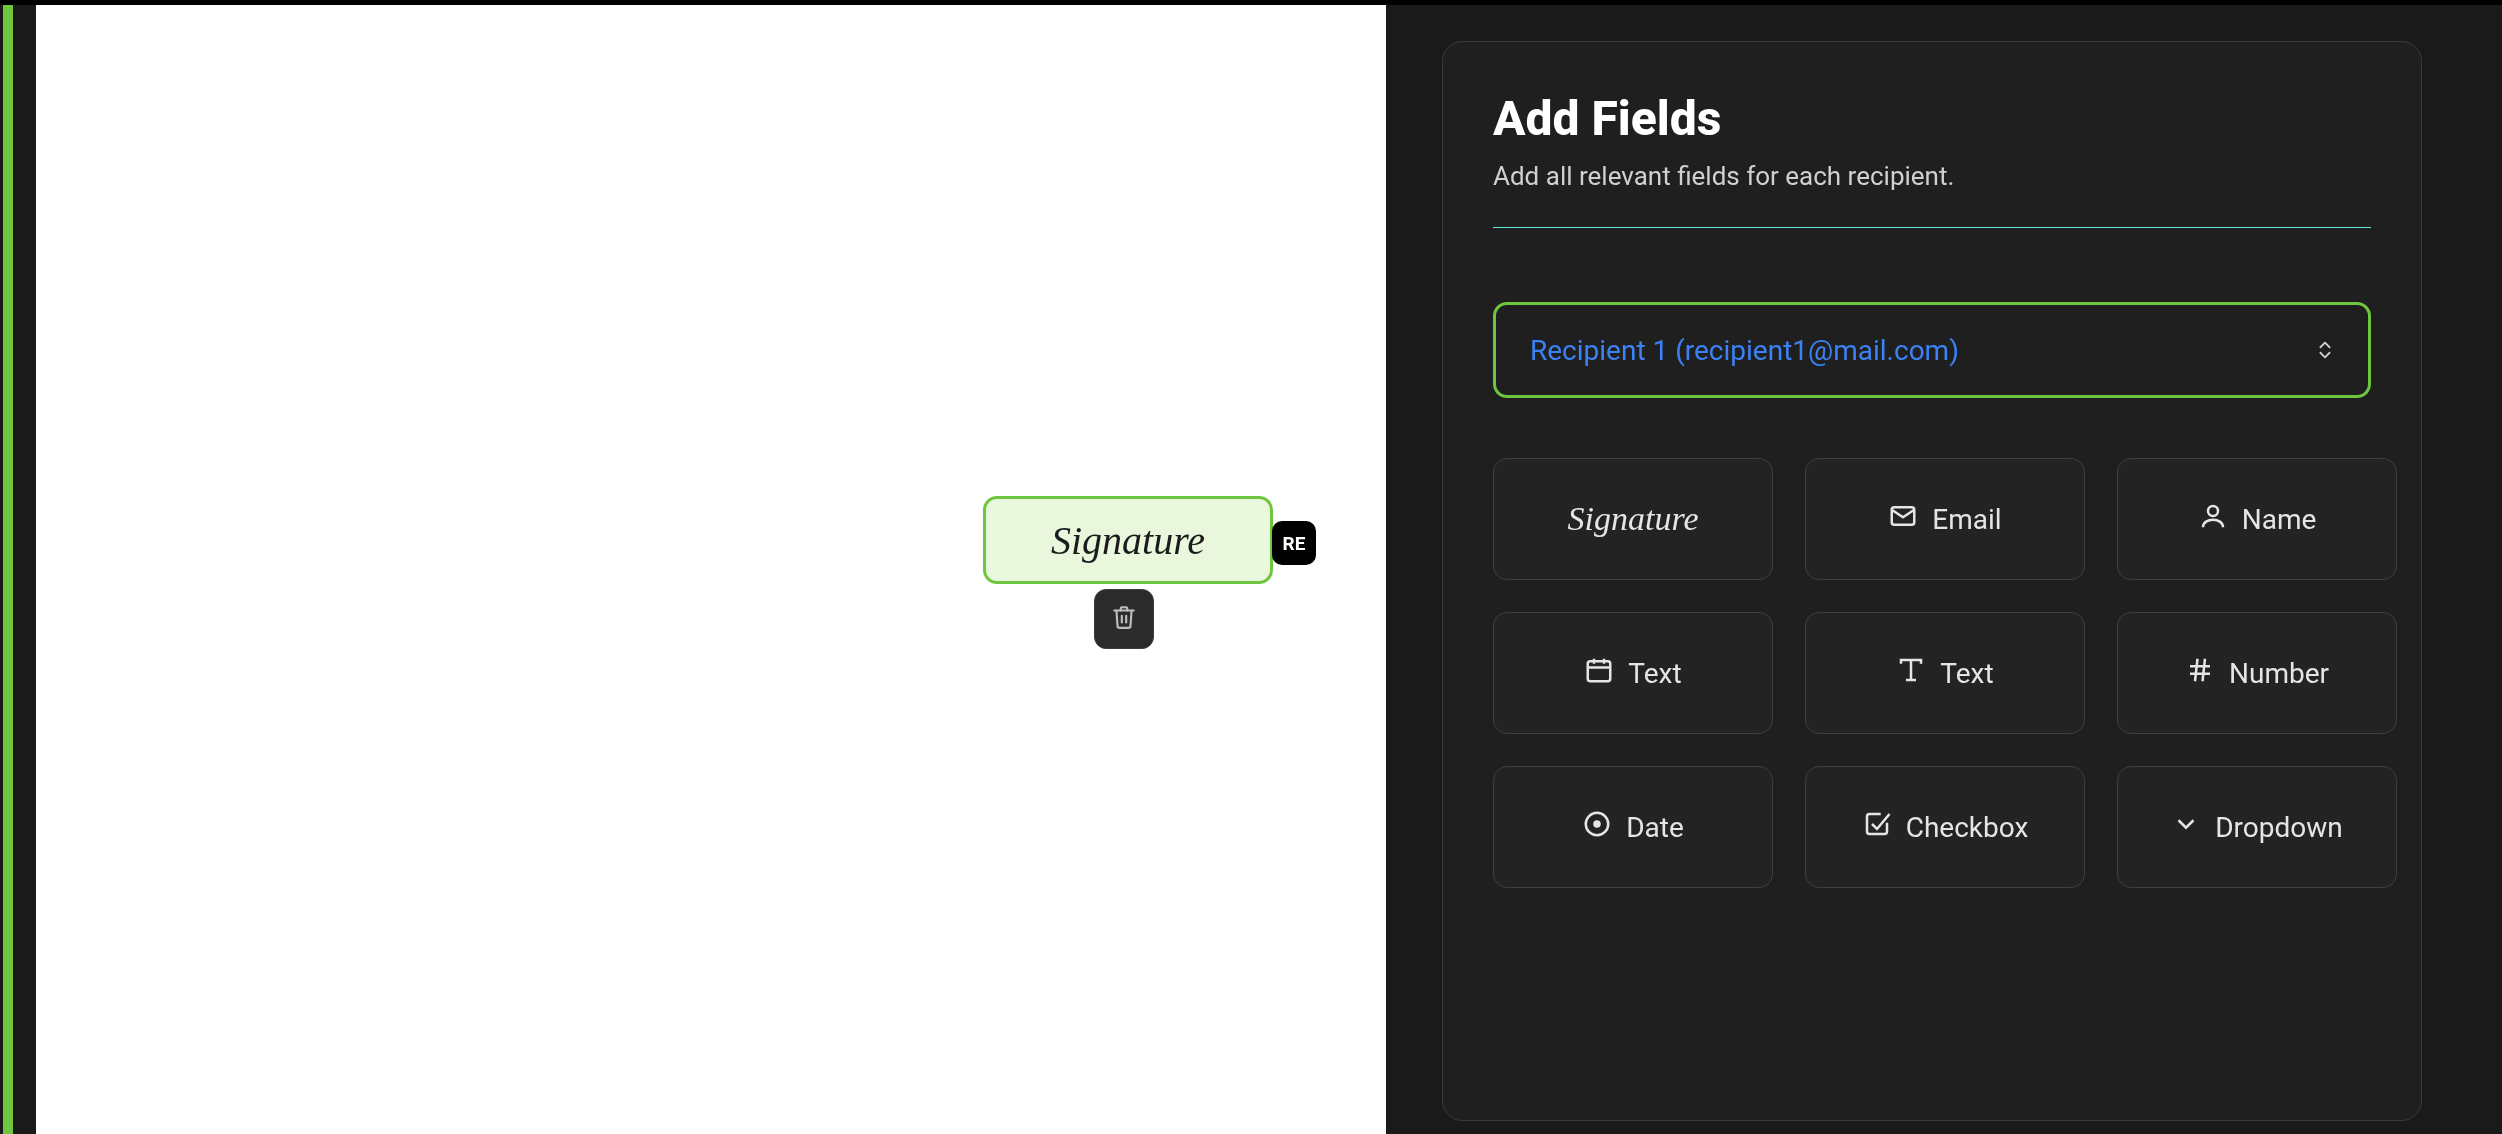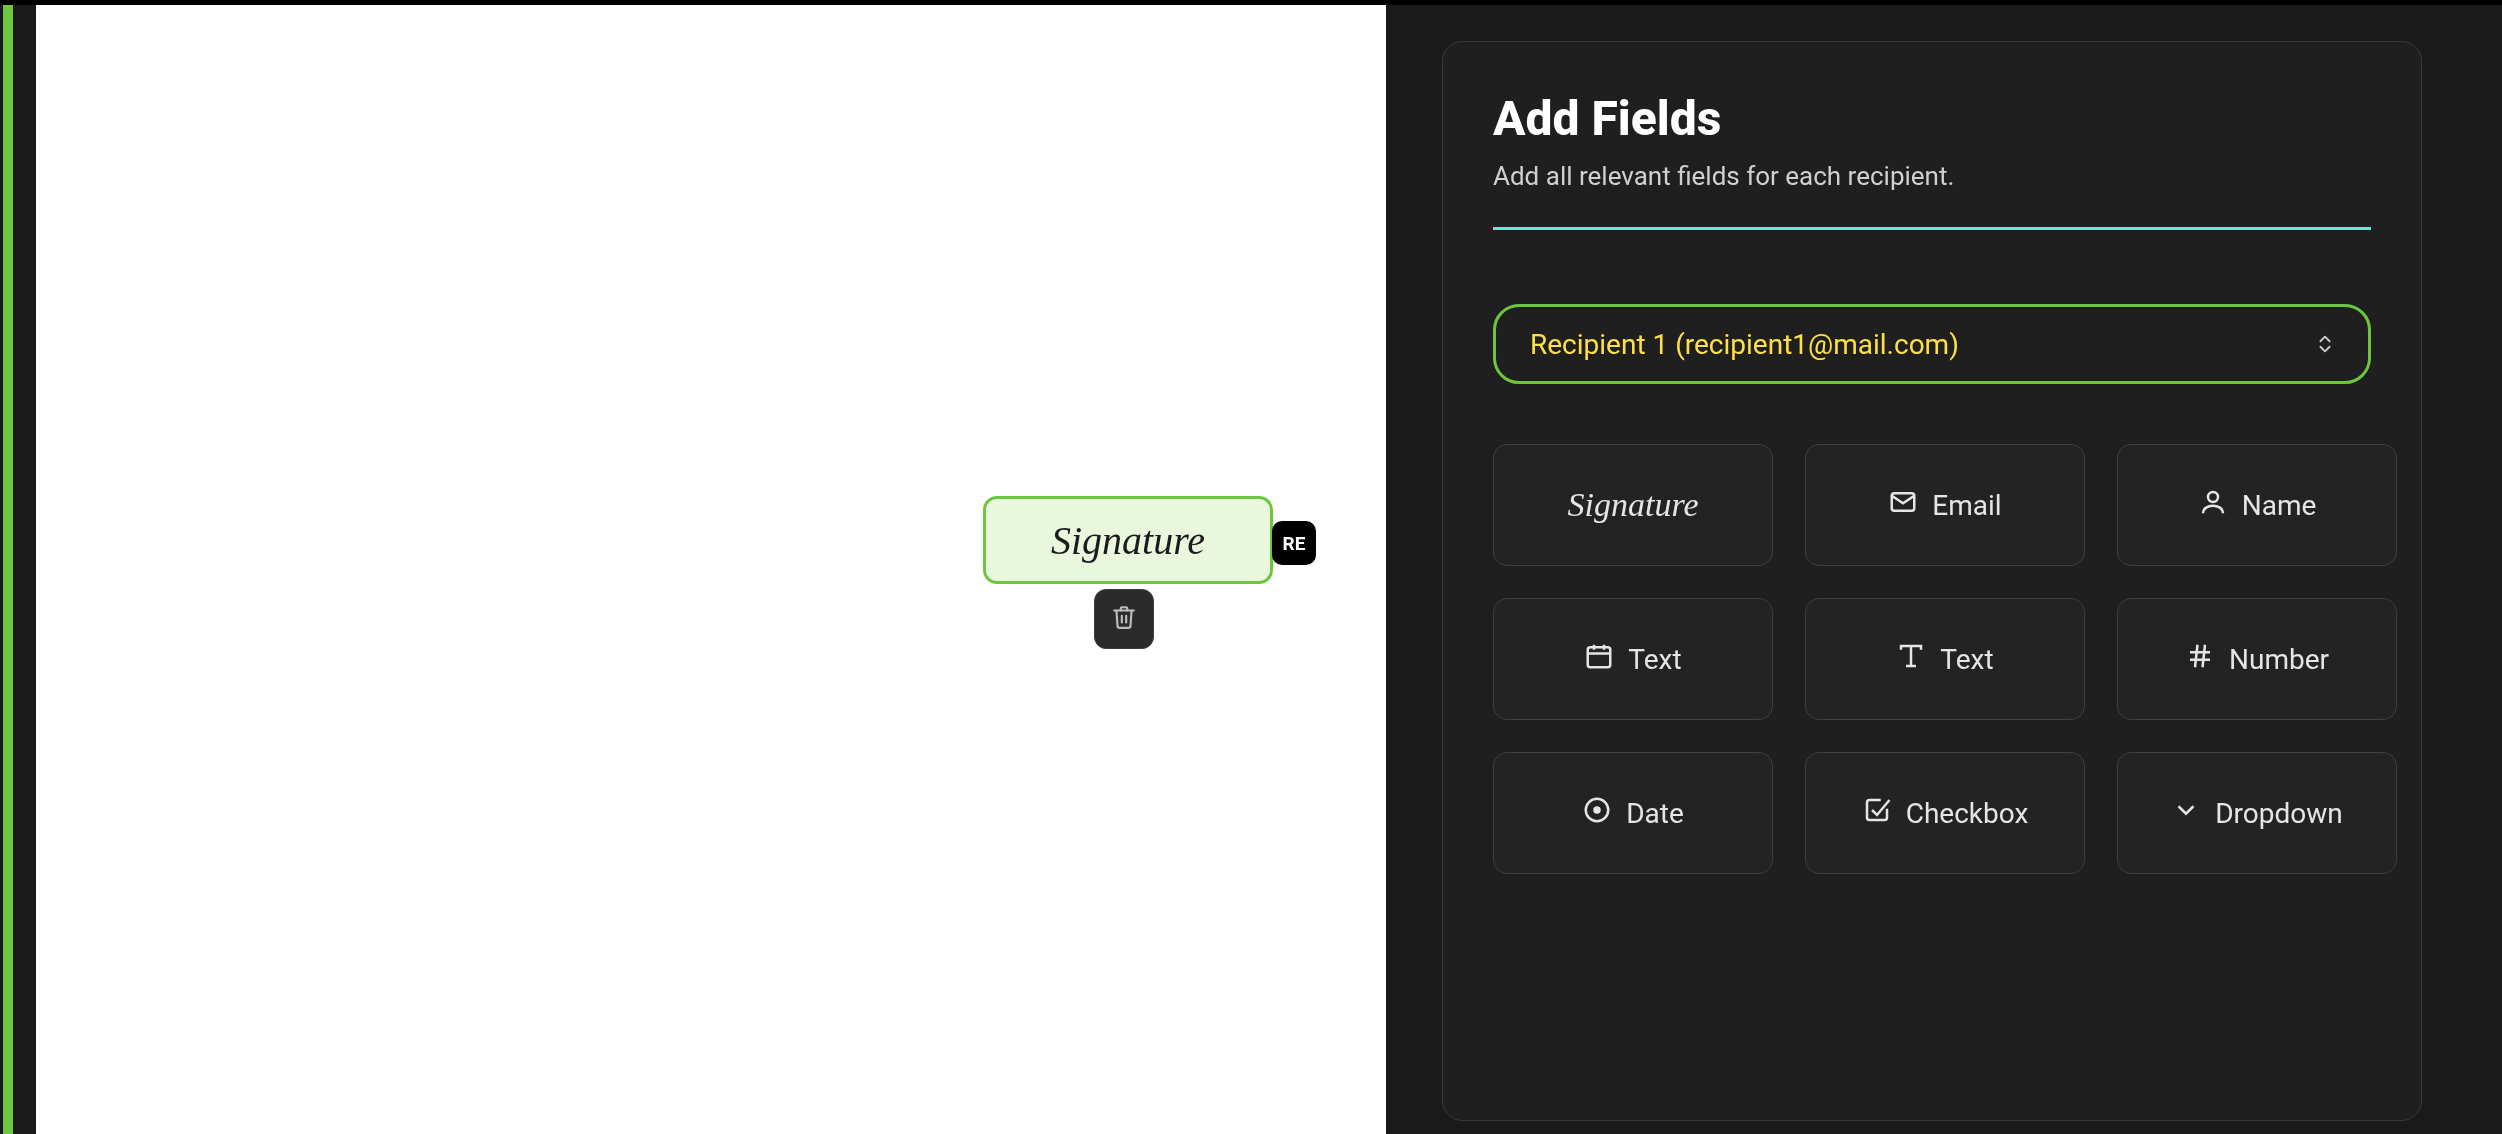--- a/index.html
+++ b/index.html
@@ -109,35 +109,35 @@
   .panel-title {
     font-size: 48px;
     font-weight: 800;
     color: #ffffff;
     margin-bottom: 14px;
   }
   .panel-subtitle {
     font-size: 26px;
     color: #d0d0d0;
     padding-bottom: 36px;
-    border-bottom: 3px solid #5eead4;
+    border-bottom: 1px solid #5eead4;
   }
   .recipient-select {
     margin: 74px 0 60px 0;
     width: 100%;
-    height: 80px;
+    height: 96px;
     border: 3px solid #6ec63e;
-    border-radius: 26px;
+    border-radius: 14px;
     background: #1f1f1f;
     display: flex;
     align-items: center;
     justify-content: space-between;
     padding: 0 30px 0 34px;
     font-size: 28px;
-    color: #fde047;
+    color: #3b82f6;
   }
   .recipient-select .chev {
     width: 26px; height: 26px;
     display: flex; flex-direction: column; align-items: center; justify-content: center;
     color: #cfcfcf;
   }
   .chev svg { width: 22px; height: 22px; }
 
   .field-grid {
     display: grid;

